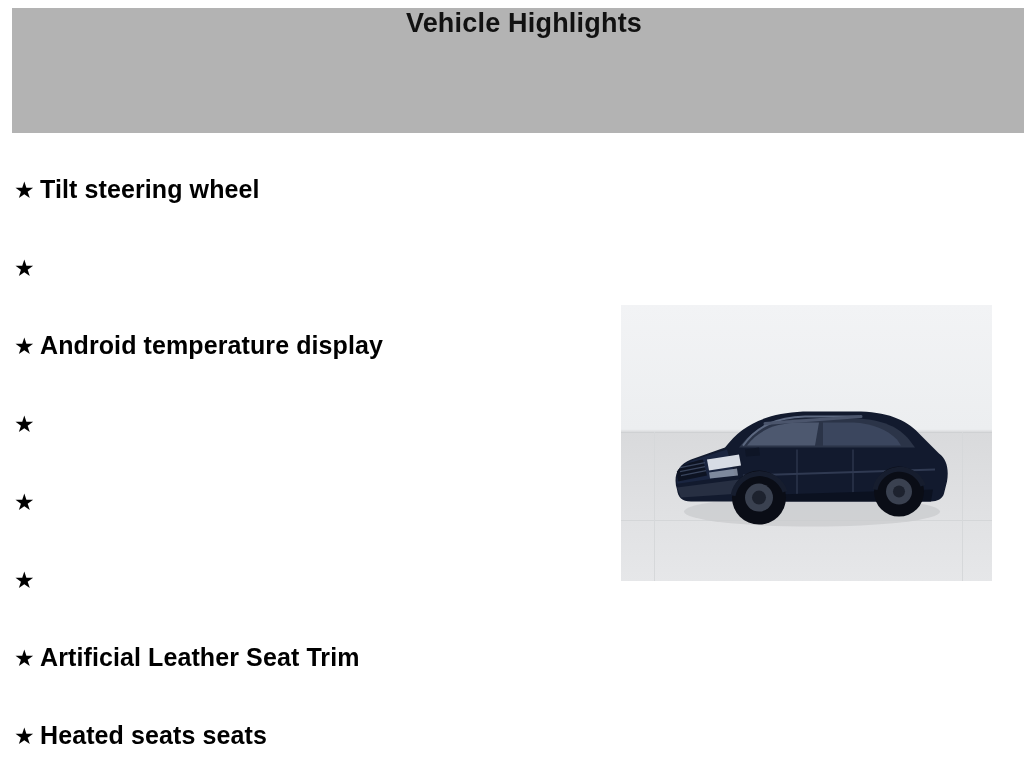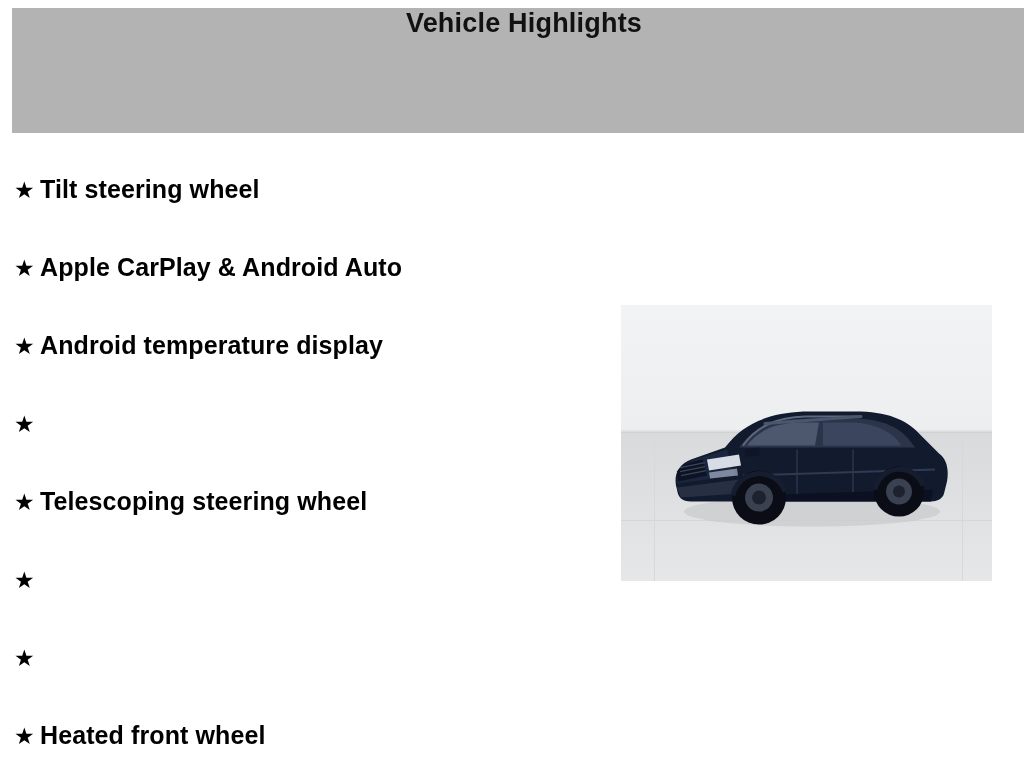--- a/index.html
+++ b/index.html
@@ -117,42 +117,41 @@
     <div class="header-title">Vehicle Highlights</div>
   </div>
 
   <ul class="highlights-list">
     <li class="highlight-item">
       <span class="bullet-star">★</span>
       <span class="highlight-text">Tilt steering wheel</span>
     </li>
     <li class="highlight-item">
       <span class="bullet-star">★</span>
-      <span class="highlight-text">Apple CarPlay &amp; Android Auto</span>
     </li>
     <li class="highlight-item">
       <span class="bullet-star">★</span>
       <span class="highlight-text">Android temperature display</span>
     </li>
     <li class="highlight-item">
       <span class="bullet-star">★</span>
     </li>
     <li class="highlight-item">
       <span class="bullet-star">★</span>
-      <span class="highlight-text">Telescoping steering wheel</span>
-    </li>
-    <li class="highlight-item">
-      <span class="bullet-star">★</span>
-    </li>
-    <li class="highlight-item">
-      <span class="bullet-star">★</span>
-    </li>
-    <li class="highlight-item">
-      <span class="bullet-star">★</span>
-      <span class="highlight-text">Heated front wheel</span>
+    </li>
+    <li class="highlight-item">
+      <span class="bullet-star">★</span>
+    </li>
+    <li class="highlight-item">
+      <span class="bullet-star">★</span>
+      <span class="highlight-text">Artificial Leather Seat Trim</span>
+    </li>
+    <li class="highlight-item">
+      <span class="bullet-star">★</span>
+      <span class="highlight-text">Heated seats seats</span>
     </li>
   </ul>
 
   <div class="vehicle-photo">
     <div class="photo-floor-line"></div>
     <div class="photo-floor-line2"></div>
     <div class="photo-vert-line"></div>
     <div class="photo-vert-line b"></div>
 
     <svg class="car-svg" width="320" height="170" viewBox="0 0 320 170">

